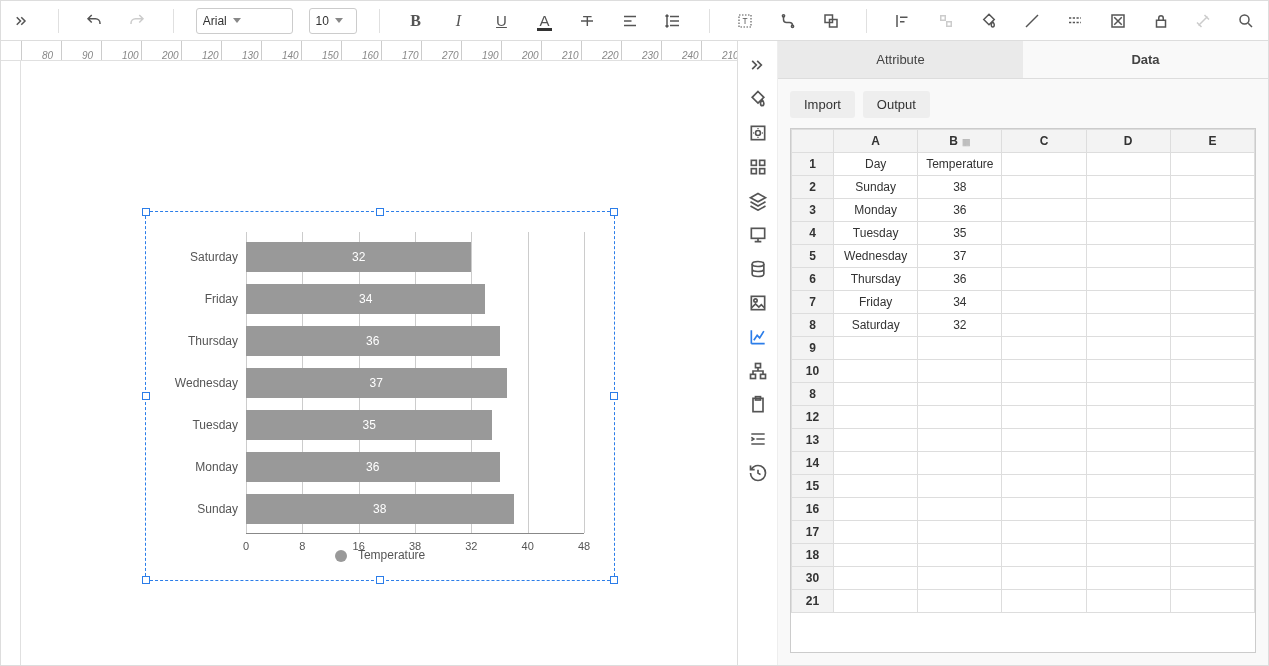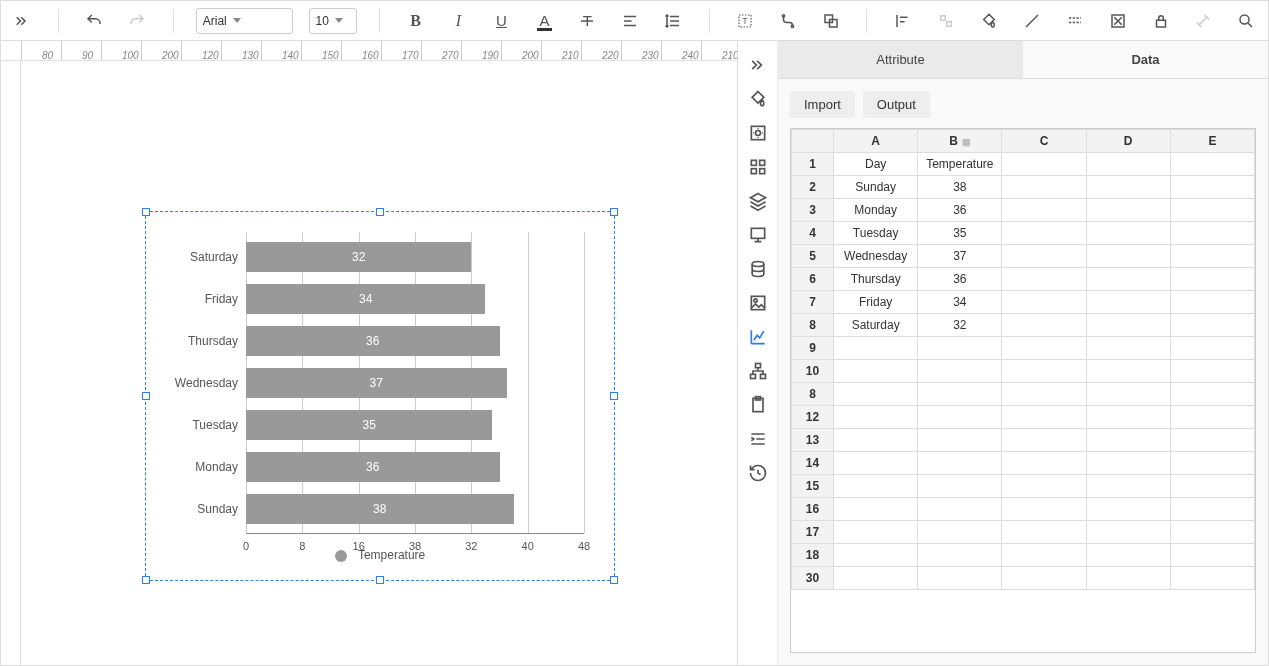--- a/index.html
+++ b/index.html
@@ -549,20 +549,28 @@
                   <td class="cell"></td>
                 </tr>
                 <tr>
                   <th class="row-head">30</th>
                   <td class="cell"></td>
                   <td class="cell"></td>
                   <td class="cell"></td>
                   <td class="cell"></td>
                   <td class="cell"></td>
                 </tr>
+                <tr>
+                  <th class="row-head">21</th>
+                  <td class="cell"></td>
+                  <td class="cell"></td>
+                  <td class="cell"></td>
+                  <td class="cell"></td>
+                  <td class="cell"></td>
+                </tr>
               </tbody>
             </table>
         </div>
       </div>
     </div>
 
   </div>
 </div>
 
 </body></html>

